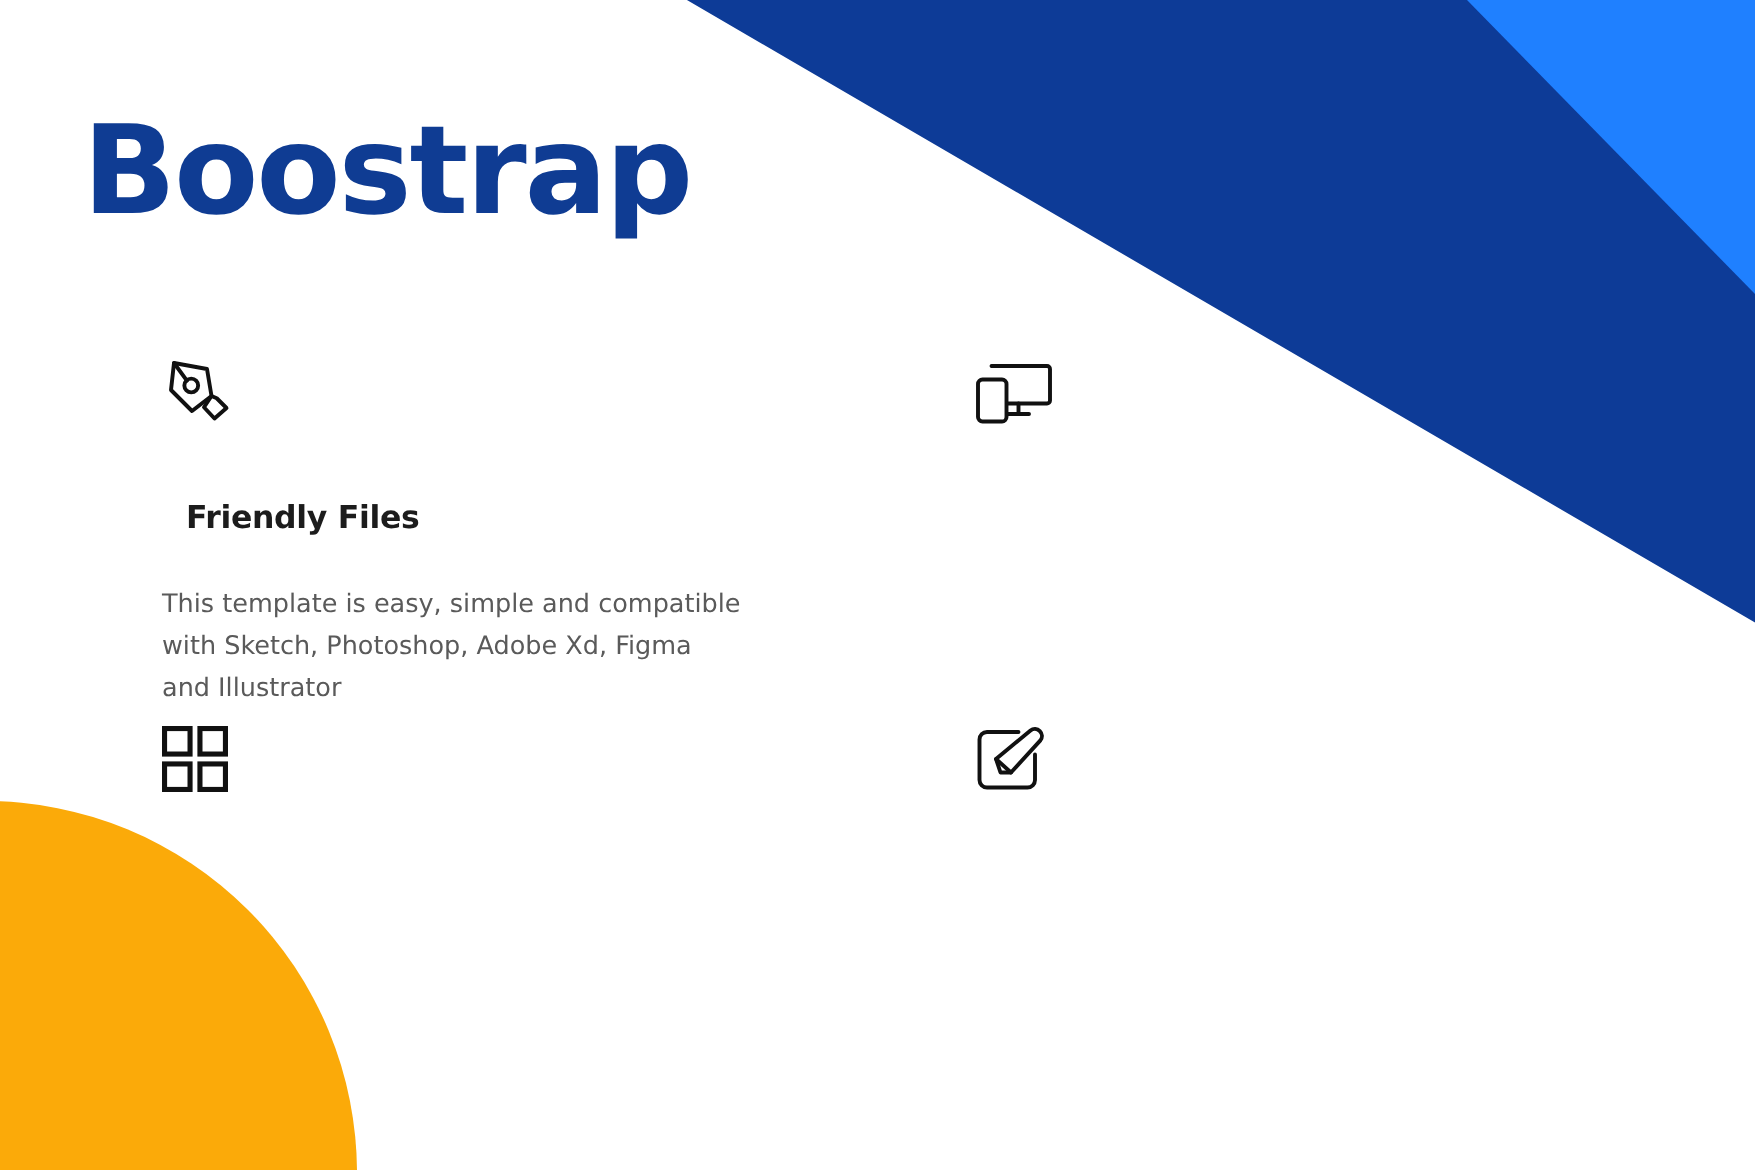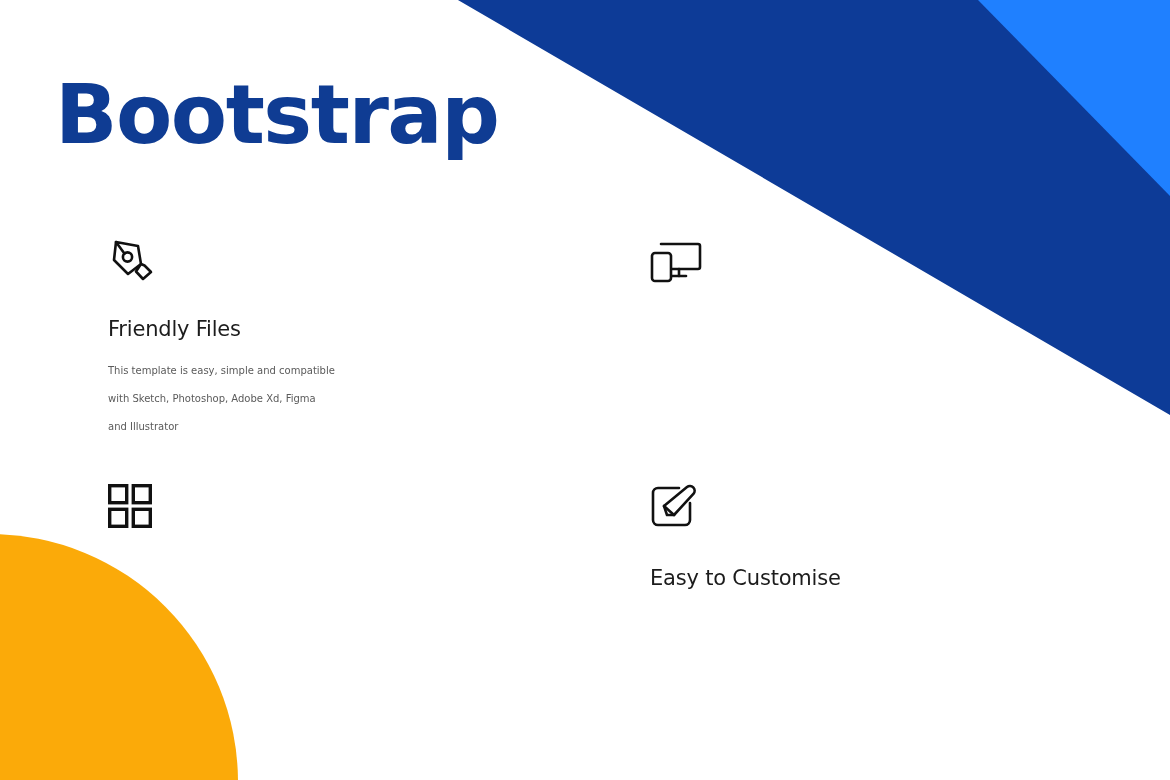--- a/index.html
+++ b/index.html
@@ -59,52 +59,52 @@
     position: relative;
   }
   .feature-icon {
     height: 56px;
     display: block;
   }
   .feature-icon svg {
     display: block;
   }
   .feature-title {
-    margin: 0;
+    margin: 16px;
     font-size: 21px;
-    font-weight: 400;
+    font-weight: 700;
     color: #1c1c1c;
     letter-spacing: -0.2px;
     font-family: "DejaVu Sans", sans-serif;
   }
   .f-top .feature-title { padding-top: 25px; }
   .f-bottom .feature-title { padding-top: 26px; }
   .feature-desc {
     margin: 0;
     padding-top: 16px;
-    font-size: 10px;
+    font-size: 17px;
     line-height: 28px;
     color: #5a5a5a;
     font-family: "DejaVu Sans", sans-serif;
     max-width: 400px;
     white-space: pre-line;
   }
 </style>
 </head>
 <body style="background: rgb(255, 255, 255);">
 
 <div class="slide" style="background: rgb(255, 255, 255);">
 
   <svg class="deco-layer" viewBox="0 0 1170 780" width="1170" height="780">
     <polygon id="deco-band" points="770,0 1170,0 1170,415 355,-60" fill="#0d3b97"></polygon>
     <polygon id="deco-corner" points="978,0 1170,0 1170,196" fill="#1f80ff"></polygon>
     <circle id="deco-circle" cx="-10" cy="782" r="248" fill="#fbaa09"></circle>
   </svg>
 
-  <h1 class="page-title" style="color: rgb(15, 60, 147);">Bootstrap</h1>
+  <h1 class="page-title" style="color: rgb(15, 60, 147);">Boostrap</h1>
 
   <div class="features">
 
     <div class="feature f-top">
       <span class="feature-icon">
         <svg width="50" height="48" viewBox="0 0 50 48" fill="none" stroke="#111111" stroke-width="2.6" stroke-linejoin="round" stroke-linecap="round">
           <path d="M8 6 L30 10 L33 28 L20 38 L6 24 Z"></path>
           <circle cx="19.5" cy="21" r="4.6"></circle>
           <path d="M8 6 L16.6 17.8"></path>
           <path d="M33 28 L28 35.5 L35 43 L43 36 L36.5 29.5 Z"></path>
@@ -139,17 +139,16 @@
     </div>
 
     <div class="feature f-bottom">
       <span class="feature-icon">
         <svg width="50" height="48" viewBox="0 0 50 48" fill="none" stroke="#111111" stroke-width="2.6" stroke-linejoin="round" stroke-linecap="round">
           <path d="M29 4 H8 a5 5 0 0 0 -5 5 V36 a5 5 0 0 0 5 5 H35 a5 5 0 0 0 5 -5 V19"></path>
           <path d="M17 31 L14 22 L37 3 a4.7 4.7 0 0 1 6.6 6.6 L24 31 Z"></path>
           <path d="M14 22 L24 31"></path>
         </svg>
       </span>
-      <h2 class="feature-title" style="color: rgb(28, 28, 28);">Easy to Customise</h2>
     </div>
 
   </div>
 </div>
 
 </body></html>

